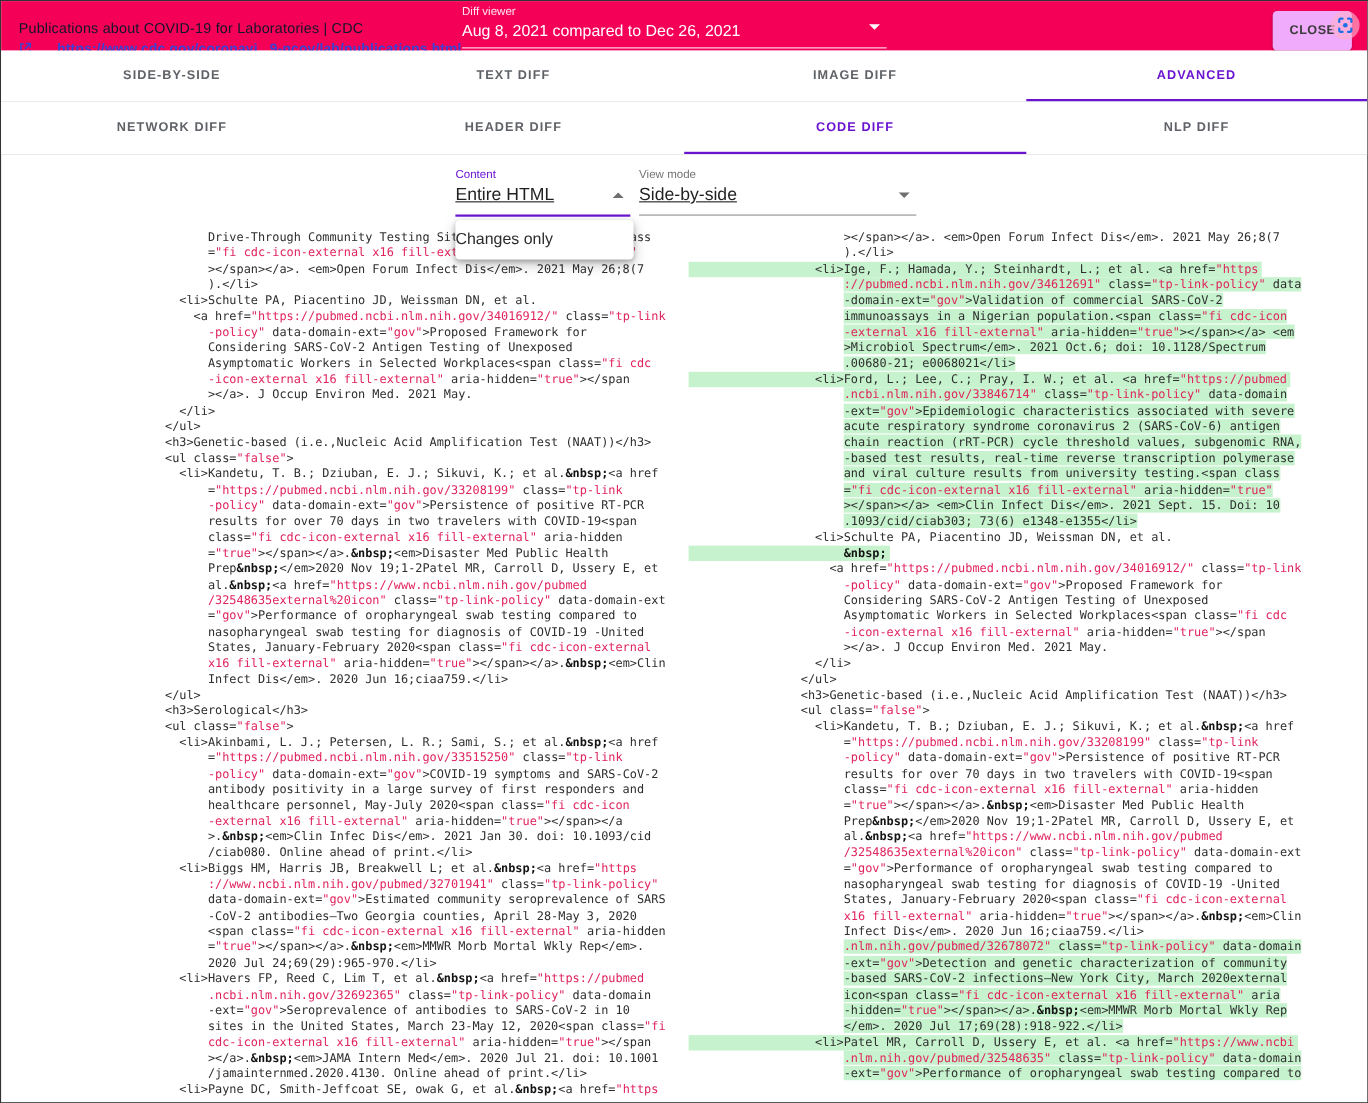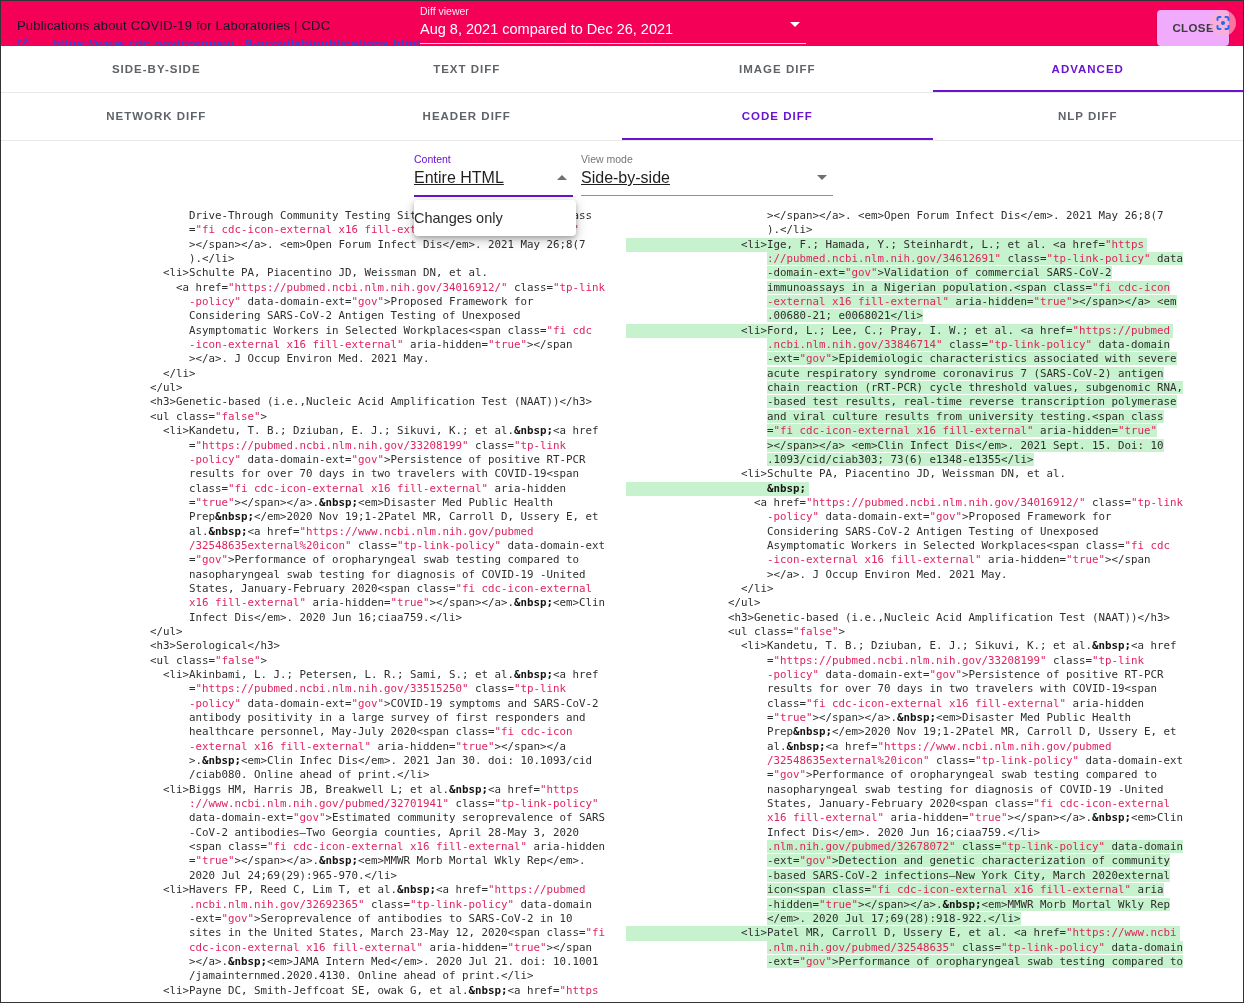--- a/index.html
+++ b/index.html
@@ -199,25 +199,26 @@
         <div class="cl">  &lt;li&gt;Payne DC, Smith-Jeffcoat SE, owak G, et al.<span class="b">&amp;nbsp;</span>&lt;a href=<span class="str">"https</span></div>
       </div>
     <div class="col col-r" id="col-right">
         <div class="cl">      &gt;&lt;/span&gt;&lt;/a&gt;. &lt;em&gt;Open Forum Infect Dis&lt;/em&gt;. 2021 May 26;8(7</div>
         <div class="cl">      ).&lt;/li&gt;</div>
         <div class="cl full">  &lt;li&gt;Ige, F.; Hamada, Y.; Steinhardt, L.; et al. &lt;a href=<span class="str">"https</span></div>
         <div class="cl">      <span class="hl"><span class="str">://pubmed.ncbi.nlm.nih.gov/34612691"</span> class=<span class="str">"tp-link-policy"</span> data</span></div>
         <div class="cl">      <span class="hl">-domain-ext=<span class="str">"gov"</span>&gt;Validation of commercial SARS-CoV-2</span></div>
         <div class="cl">      <span class="hl">immunoassays in a Nigerian population.&lt;span class=<span class="str">"fi cdc-icon</span></span></div>
         <div class="cl">      <span class="hl"><span class="str">-external x16 fill-external"</span> aria-hidden=<span class="str">"true"</span>&gt;&lt;/span&gt;&lt;/a&gt; &lt;em</span></div>
+        <div class="cl">      <span class="hl">&gt;Microbiol Spectrum&lt;/em&gt;. 2021 Oct.6; doi: 10.1128/Spectrum</span></div>
         <div class="cl">      <span class="hl">.00680-21; e0068021&lt;/li&gt;</span></div>
         <div class="cl full">  &lt;li&gt;Ford, L.; Lee, C.; Pray, I. W.; et al. &lt;a href=<span class="str">"https://pubmed</span></div>
         <div class="cl">      <span class="hl"><span class="str">.ncbi.nlm.nih.gov/33846714"</span> class=<span class="str">"tp-link-policy"</span> data-domain</span></div>
         <div class="cl">      <span class="hl">-ext=<span class="str">"gov"</span>&gt;Epidemiologic characteristics associated with severe</span></div>
-        <div class="cl">      <span class="hl">acute respiratory syndrome coronavirus 7 (SARS-CoV-2) antigen</span></div>
+        <div class="cl">      <span class="hl">acute respiratory syndrome coronavirus 2 (SARS-CoV-6) antigen</span></div>
         <div class="cl">      <span class="hl">chain reaction (rRT-PCR) cycle threshold values, subgenomic RNA,</span></div>
         <div class="cl">      <span class="hl">-based test results, real-time reverse transcription polymerase</span></div>
         <div class="cl">      <span class="hl">and viral culture results from university testing.&lt;span class</span></div>
         <div class="cl">      <span class="hl">=<span class="str">"fi cdc-icon-external x16 fill-external"</span> aria-hidden=<span class="str">"true"</span></span></div>
         <div class="cl">      <span class="hl">&gt;&lt;/span&gt;&lt;/a&gt; &lt;em&gt;Clin Infect Dis&lt;/em&gt;. 2021 Sept. 15. Doi: 10</span></div>
         <div class="cl">      <span class="hl">.1093/cid/ciab303; 73(6) e1348-e1355&lt;/li&gt;</span></div>
         <div class="cl">  &lt;li&gt;Schulte PA, Piacentino JD, Weissman DN, et al.</div>
         <div class="cl full">      <span class="b">&amp;nbsp;</span></div>
         <div class="cl">    &lt;a href=<span class="str">"https://pubmed.ncbi.nlm.nih.gov/34016912/"</span> class=<span class="str">"tp-link</span></div>
         <div class="cl"><span class="str">      -policy"</span> data-domain-ext=<span class="str">"gov"</span>&gt;Proposed Framework for</div>

